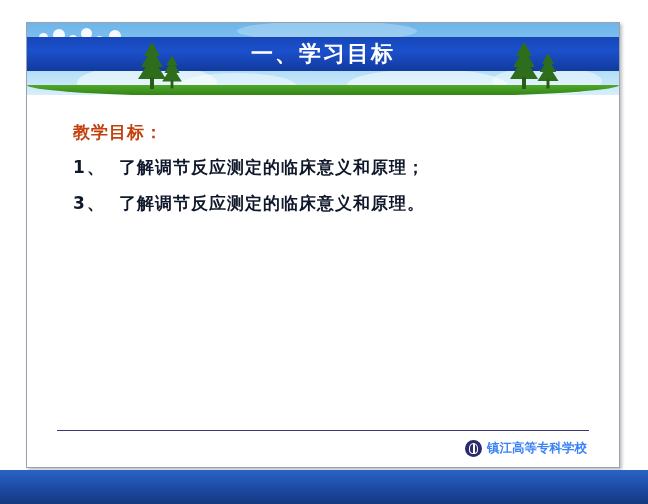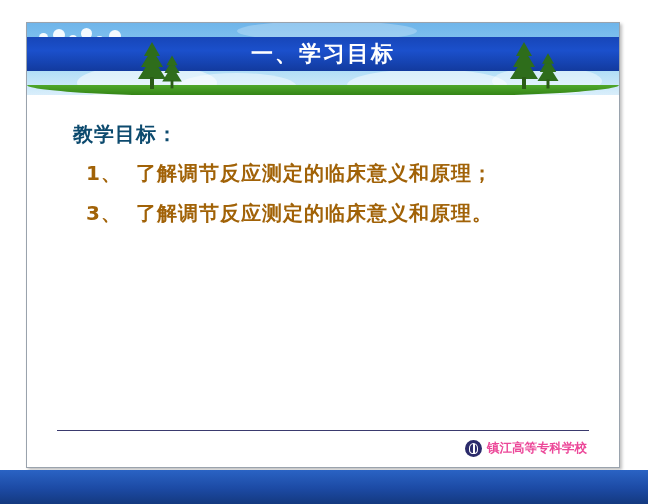--- a/index.html
+++ b/index.html
@@ -119,34 +119,33 @@
   }
   .body-text {
     position: absolute;
     left: 46px;
     top: 24px;
     right: 30px;
     color: #000080;
     font-family: "DejaVu Sans", "Liberation Sans", sans-serif;
   }
   .line-heading {
-    font-size: 20px;
+    font-size: 17px;
     font-weight: bold;
-    color: #0c4a6e;
+    color: #c2410c;
     margin-bottom: 12px;
     letter-spacing: 1px;
   }
   .bullet-line {
-    font-size: 20px;
+    font-size: 17px;
     font-weight: bold;
-    color: #a16207;
+    color: #0f172a;
     margin-bottom: 13px;
     letter-spacing: 1px;
     white-space: nowrap;
-    margin-left: 13px;
   }
   .bullet-line .num {
     display: inline-block;
     min-width: 14px;
   }
   .bullet-line .sep {
     display: inline-block;
     width: 14px;
   }
   
@@ -187,21 +186,21 @@
   .logo-circle::after {
     content: "";
     position: absolute;
     left: 7.5px; top: 4px;
     width: 2px; height: 10px;
     background: #ffffff;
   }
   .footer-school {
     font-size: 12.5px;
     font-weight: bold;
-    color: #ec4899;
+    color: #3b82f6;
     font-family: "DejaVu Sans", "Liberation Sans", sans-serif;
     white-space: nowrap;
   }
   
   .taskbar {
     position: absolute;
     left: 0;
     bottom: 0;
     width: 648px;
     height: 34px;

